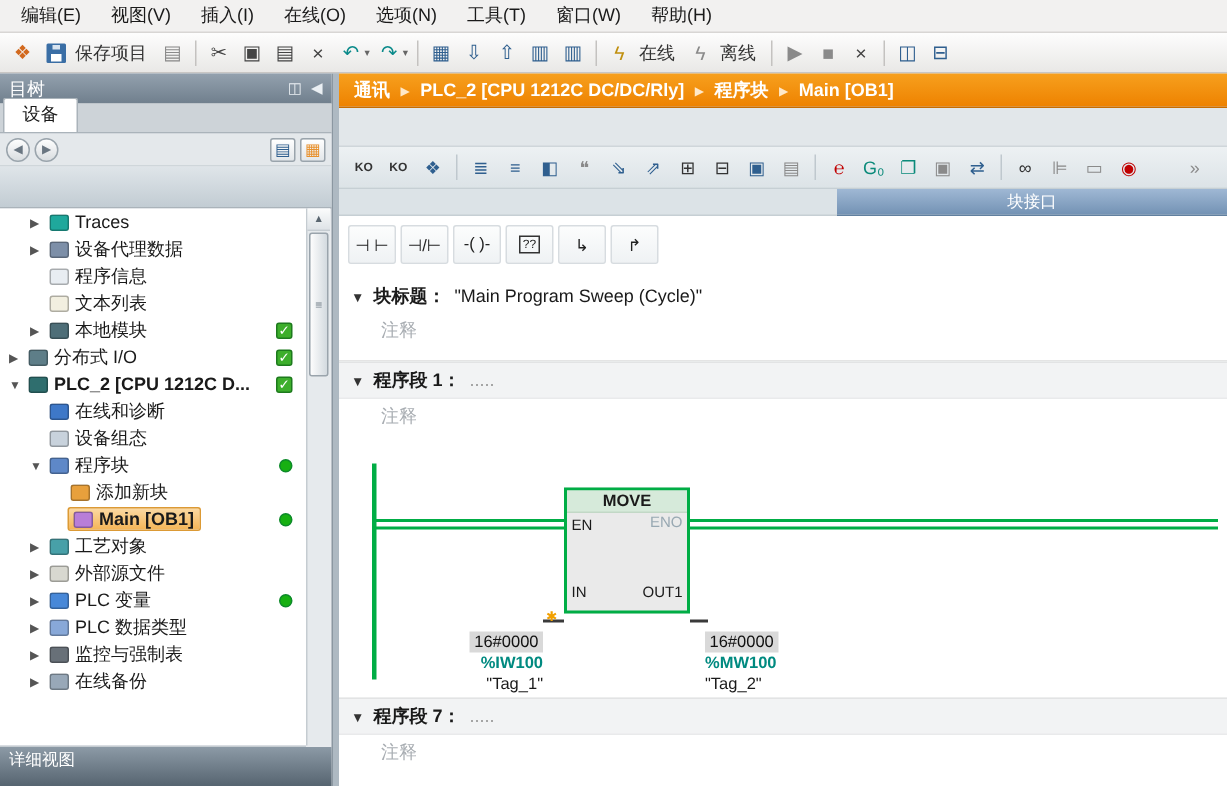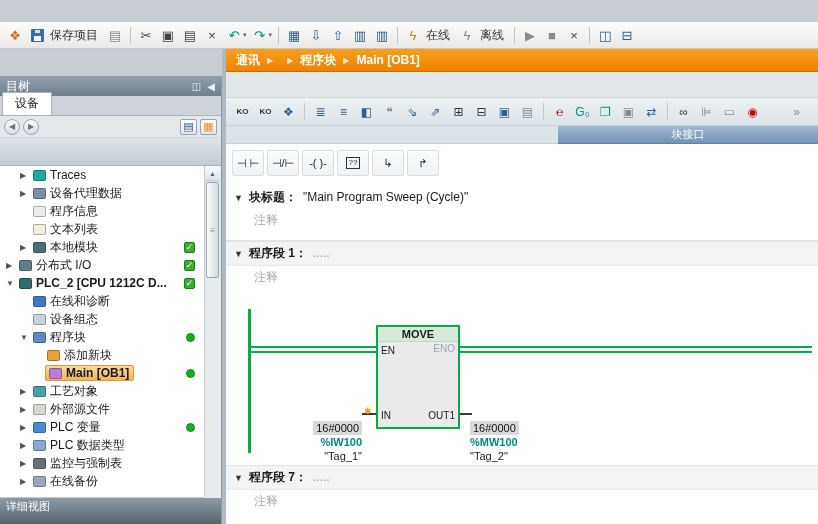--- a/index.html
+++ b/index.html
@@ -15,21 +15,21 @@
   .tbtn{min-width:20px;height:20px;display:flex;align-items:center;justify-content:center;font-size:13px;color:#444;margin:0 1px;border-radius:2px;}
   .tbtn.orange{color:#D2691E}.tbtn.teal{color:#0A8A8A}.tbtn.blue{color:#2F5F8F}.tbtn.gold{color:#C09010}.tbtn.gray{color:#8A8A8A}
   .tsep{width:1px;height:17px;background:#C4C2C0;margin:0 4px;}
   .floppy{width:13px;height:13px;background:#3A6EA5;position:relative;border-radius:1px;}
   .floppy:after{content:"";position:absolute;left:3px;bottom:1px;width:7px;height:5px;background:#fff;}
   .floppy:before{content:"";position:absolute;left:4px;top:1px;width:5px;height:3px;background:#D8E4F0;}
   .tlabel{font-size:12px;color:#333;margin:0 6px 0 2px;}
   .caret{font-size:7px;color:#666;margin-left:-2px;margin-right:2px;}
 
   
-  .left{position:absolute;left:0;top:49px;width:222px;bottom:0;background:#E8EBEE;border-right:1px solid #8B97A1;margin-top:27px;}
+  .left{position:absolute;left:0;top:49px;width:222px;bottom:0;background:#E8EBEE;border-right:1px solid #8B97A1;}
   .splitter{position:absolute;left:222px;top:49px;width:4px;bottom:0;background:#AEB9C2;}
   .lp-head{height:20px;background:linear-gradient(#93A1AE,#707F8D);color:#fff;display:flex;align-items:center;padding:0 6px;font-size:12px;}
   .lp-head .sp{flex:1}
   .lp-hicon{color:#EAEFF3;font-size:10px;margin-left:6px;}
   .lp-tabs{height:20px;background:#CDD3D8;display:flex;align-items:flex-end;border-bottom:1px solid #AAB3BA;padding-left:2px;}
   .lp-tab{background:#fff;border:1px solid #AAB3BA;border-bottom:none;padding:2px 12px 3px;font-size:12px;border-radius:2px 2px 0 0;}
   .lp-nav{height:22px;display:flex;align-items:center;background:#E4E8EB;padding:0 4px;border-bottom:1px solid #CFD6DA;}
   .navbtn{width:16px;height:16px;border-radius:50%;background:linear-gradient(#FEFEFE,#D9DDE0);border:1px solid #9AA4AC;color:#6A7681;font-size:8px;display:flex;align-items:center;justify-content:center;margin-right:3px;}
   .lp-nav .sp{flex:1}
   .sqbtn{width:17px;height:16px;border:1px solid #9AA4AC;background:linear-gradient(#FFF,#E2E6E9);display:flex;align-items:center;justify-content:center;font-size:11px;margin-left:3px;border-radius:2px;}
@@ -88,38 +88,48 @@
 
   .rung{position:relative;height:168px;}
   .rail{position:absolute;left:22px;top:20px;bottom:4px;width:3px;background:#00AD45;}
   .hwire{position:absolute;top:57px;height:7px;border-top:2px solid #00AD45;border-bottom:2px solid #00AD45;}
   .w1{left:22px;width:130px;}
   .w2{left:232px;right:6px;}
   .stub{position:absolute;height:2px;background:#3A3A3A;}
   .s-in{left:136px;width:14px;top:124px;}
   .s-out{left:234px;width:12px;top:124px;}
   .indicator{position:absolute;left:138px;top:117px;font-size:9px;color:#F2A000;}
-  .movebox{position:absolute;left:150px;top:36px;width:84px;height:104px;background:#EAEAEA;border:2px solid #00AD45;}
+  .movebox{position:absolute;left:150px;top:36px;width:84px;height:84px;background:#EAEAEA;border:2px solid #00AD45;}
   .movetitle{height:15px;background:#D6EADA;border-bottom:1px solid #C2D8C6;text-align:center;font-weight:bold;font-size:11px;line-height:15px;}
   .pin{position:absolute;font-size:10px;color:#1a1a1a;text-align:center;}
   .pin.en{left:3px;top:18px}.pin.eno{right:3px;top:16px;color:#98A8B2}
   .pin.pin-in{left:3px;bottom:6px}.pin.pin-out{right:3px;bottom:6px}
   .opstack{position:absolute;top:84px;display:flex;flex-direction:column;font-size:11px;line-height:14px;margin-top:48px;}
   .opstack.instack{left:30px;width:106px;align-items:flex-end;}
   .opstack.outstack{left:244px;align-items:flex-start;}
   .opval{background:#D9D9D9;padding:0 3px;color:#111;}
   .opaddr{color:#008A80;font-weight:bold;}
   .optag{color:#1a1a1a;}
   .nh2{margin-top:8px;}
 </style>
 </head>
 <body>
 
 <div id="app">
 
+  <div class="menubar">
+    <span class="menu-item">编辑(E)</span>
+    <span class="menu-item">视图(V)</span>
+    <span class="menu-item">插入(I)</span>
+    <span class="menu-item">在线(O)</span>
+    <span class="menu-item">选项(N)</span>
+    <span class="menu-item">工具(T)</span>
+    <span class="menu-item">窗口(W)</span>
+    <span class="menu-item">帮助(H)</span>
+  </div>
 
   <div class="toolbar">
     <span class="tbtn orange">❖</span>
     <span class="tbtn">
         <span class="floppy"></span>
       </span>
     <span class="tlabel">保存项目</span>
     <span class="tbtn gray">▤</span>
     <span class="tsep"></span>
     <span class="tbtn dark">✂</span>
@@ -292,20 +302,21 @@
       <span class="btn">▶</span>
     </div>
     <div class="lp-foot">详细视图</div>
   </div>
   <div class="splitter"></div>
 
   <div class="editor">
     <div class="crumb">
       <span>通讯</span>
       <span class="csep">▶</span>
+      <span>PLC_2 [CPU 1212C DC/DC/Rly]</span>
       <span class="csep">▶</span>
       <span>程序块</span>
       <span class="csep">▶</span>
       <span>Main [OB1]</span>
     </div>
     <div class="estrip"></div>
 
     <div class="etools">
       <span class="ebtn ko">KO</span>
       <span class="ebtn ko">KO</span>

